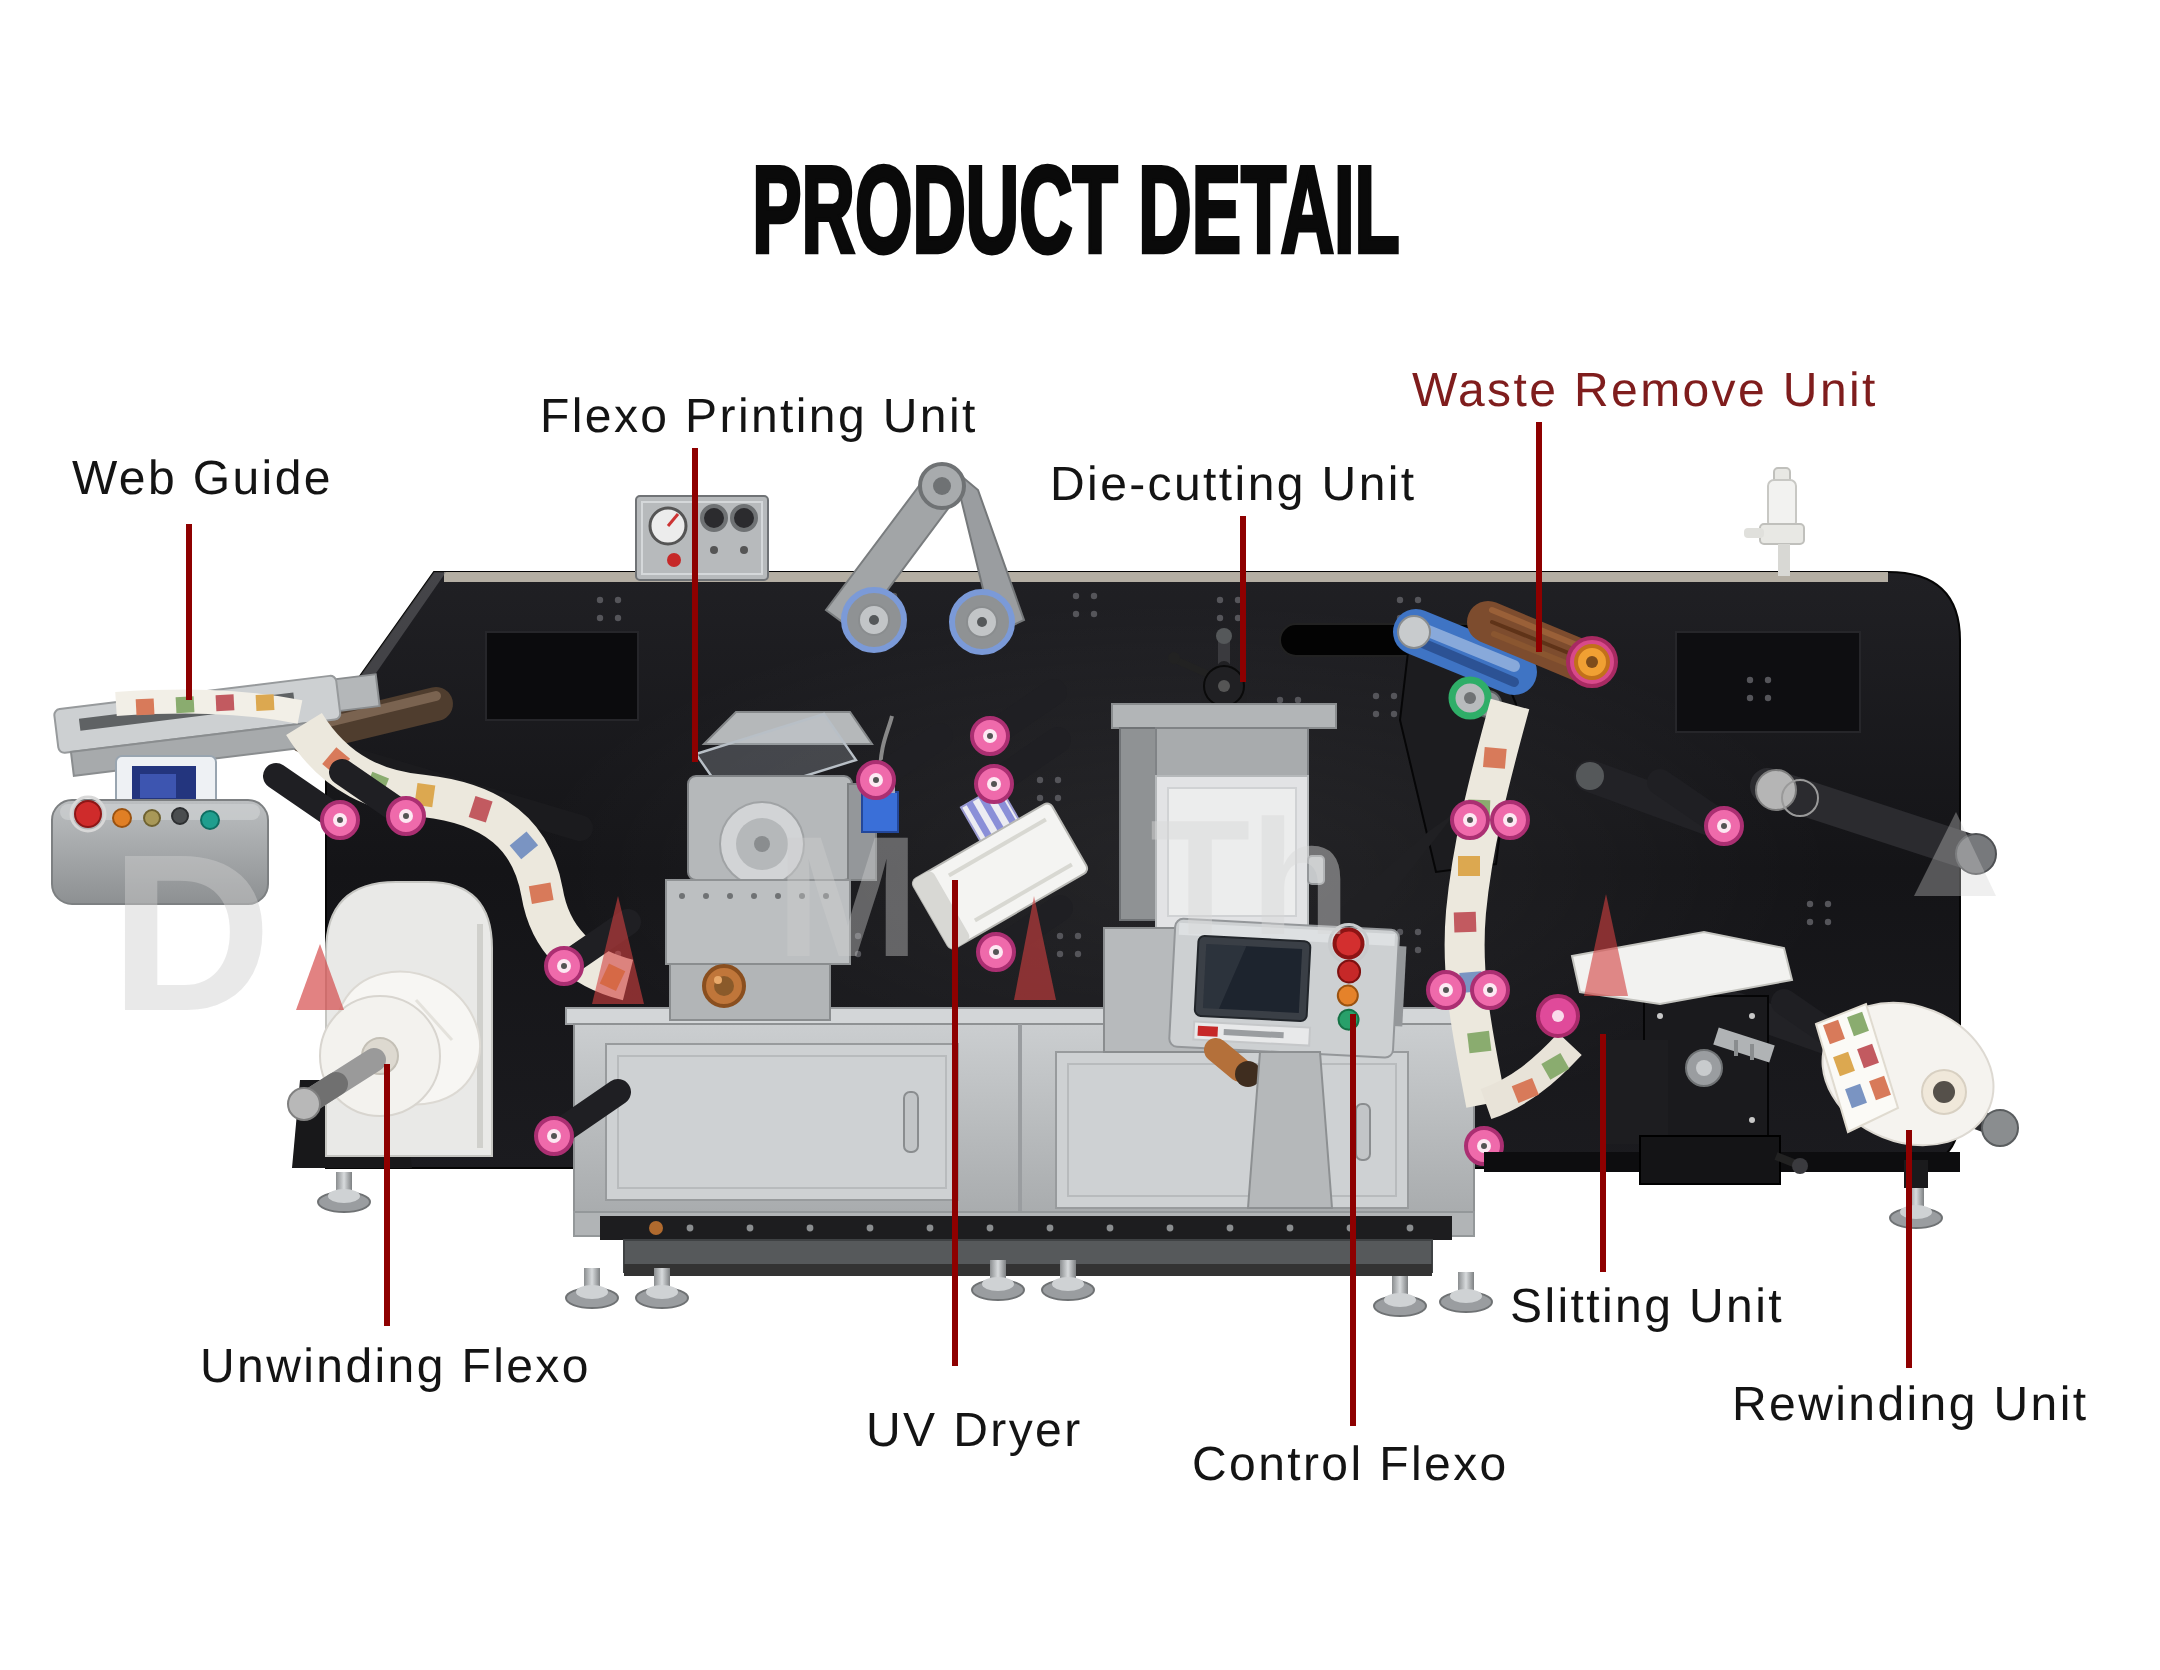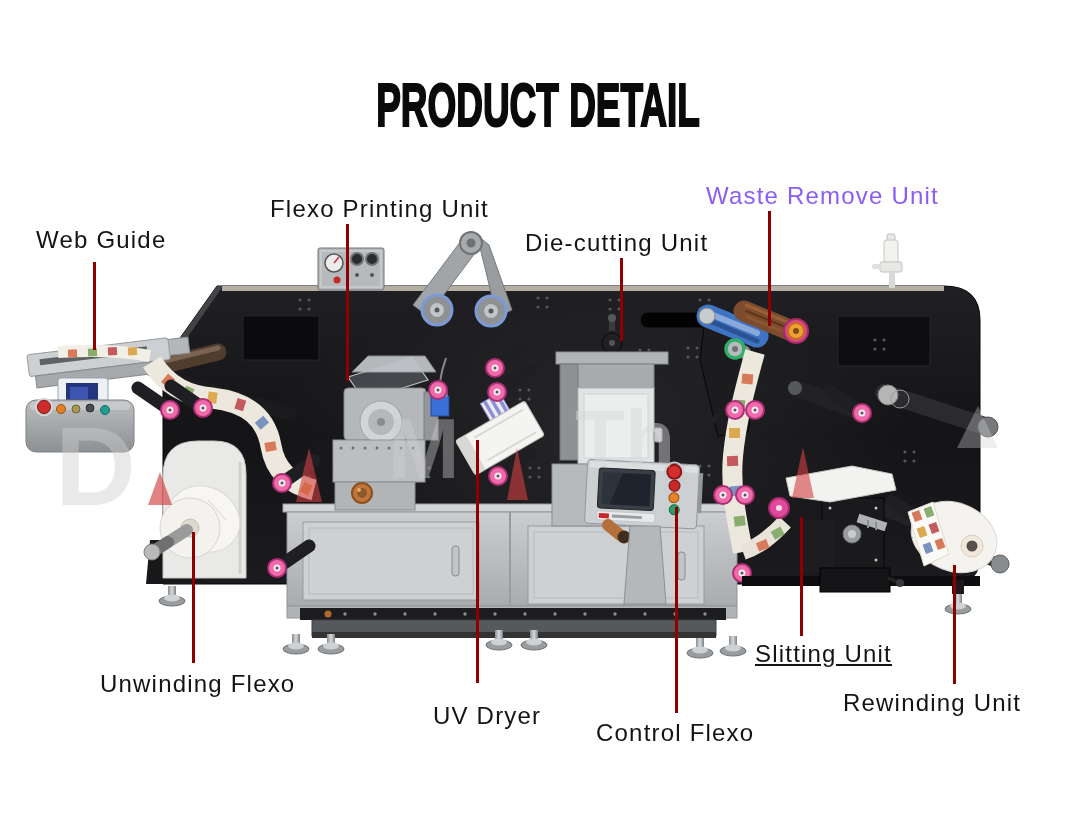--- a/index.html
+++ b/index.html
@@ -415,25 +415,25 @@
 </svg>
 
 <div id="annotations">
       <div class="leader" style="left: 92.5px; top: 262px; height: 88px; background: rgb(142, 0, 0);"></div>
       <div class="callout" style="left: 36px; top: 226px; color: rgb(20, 20, 20);">Web Guide</div>
       <div class="leader" style="left: 345.5px; top: 224px; height: 157px; background: rgb(142, 0, 0);"></div>
       <div class="callout" style="left: 270px; top: 195px; color: rgb(20, 20, 20);">Flexo Printing Unit</div>
       <div class="leader" style="left: 619.5px; top: 258px; height: 83px; background: rgb(142, 0, 0);"></div>
       <div class="callout" style="left: 525px; top: 229px; color: rgb(20, 20, 20);">Die-cutting Unit</div>
       <div class="leader" style="left: 767.5px; top: 211px; height: 115px; background: rgb(142, 0, 0);"></div>
-      <div class="callout" style="left: 706px; top: 182px; color: #8b5cf6;">Waste Remove Unit</div>
+      <div class="callout" style="left: 706px; top: 182px; color: #7f1d1d;">Waste Remove Unit</div>
       <div class="leader" style="left: 191.5px; top: 532px; height: 131px; background: rgb(142, 0, 0);"></div>
       <div class="callout" style="left: 100px; top: 670px; color: rgb(20, 20, 20);">Unwinding Flexo</div>
       <div class="leader" style="left: 475.5px; top: 440px; height: 243px; background: rgb(142, 0, 0);"></div>
       <div class="callout" style="left: 433px; top: 689px; color: rgb(20, 20, 20); margin-top: 13px;">UV Dryer</div>
       <div class="leader" style="left: 674.5px; top: 507px; height: 206px; background: rgb(142, 0, 0);"></div>
       <div class="callout" style="left: 596px; top: 719px; color: rgb(20, 20, 20);">Control Flexo</div>
       <div class="leader" style="left: 799.5px; top: 517px; height: 119px; background: rgb(142, 0, 0);"></div>
-      <div class="callout" style="left: 755px; top: 640px; color: rgb(20, 20, 20); text-decoration: underline;">Slitting Unit</div>
+      <div class="callout" style="left: 755px; top: 640px; color: rgb(20, 20, 20);">Slitting Unit</div>
       <div class="leader" style="left: 952.5px; top: 565px; height: 119px; background: rgb(142, 0, 0);"></div>
-      <div class="callout" style="left: 843px; top: 689px; color: rgb(20, 20, 20);">Rewinding Unit</div>
+      <div class="callout" style="left: 866px; top: 689px; color: rgb(20, 20, 20);">Rewinding Unit</div>
     </div>
 </div>
 
 </body></html>

